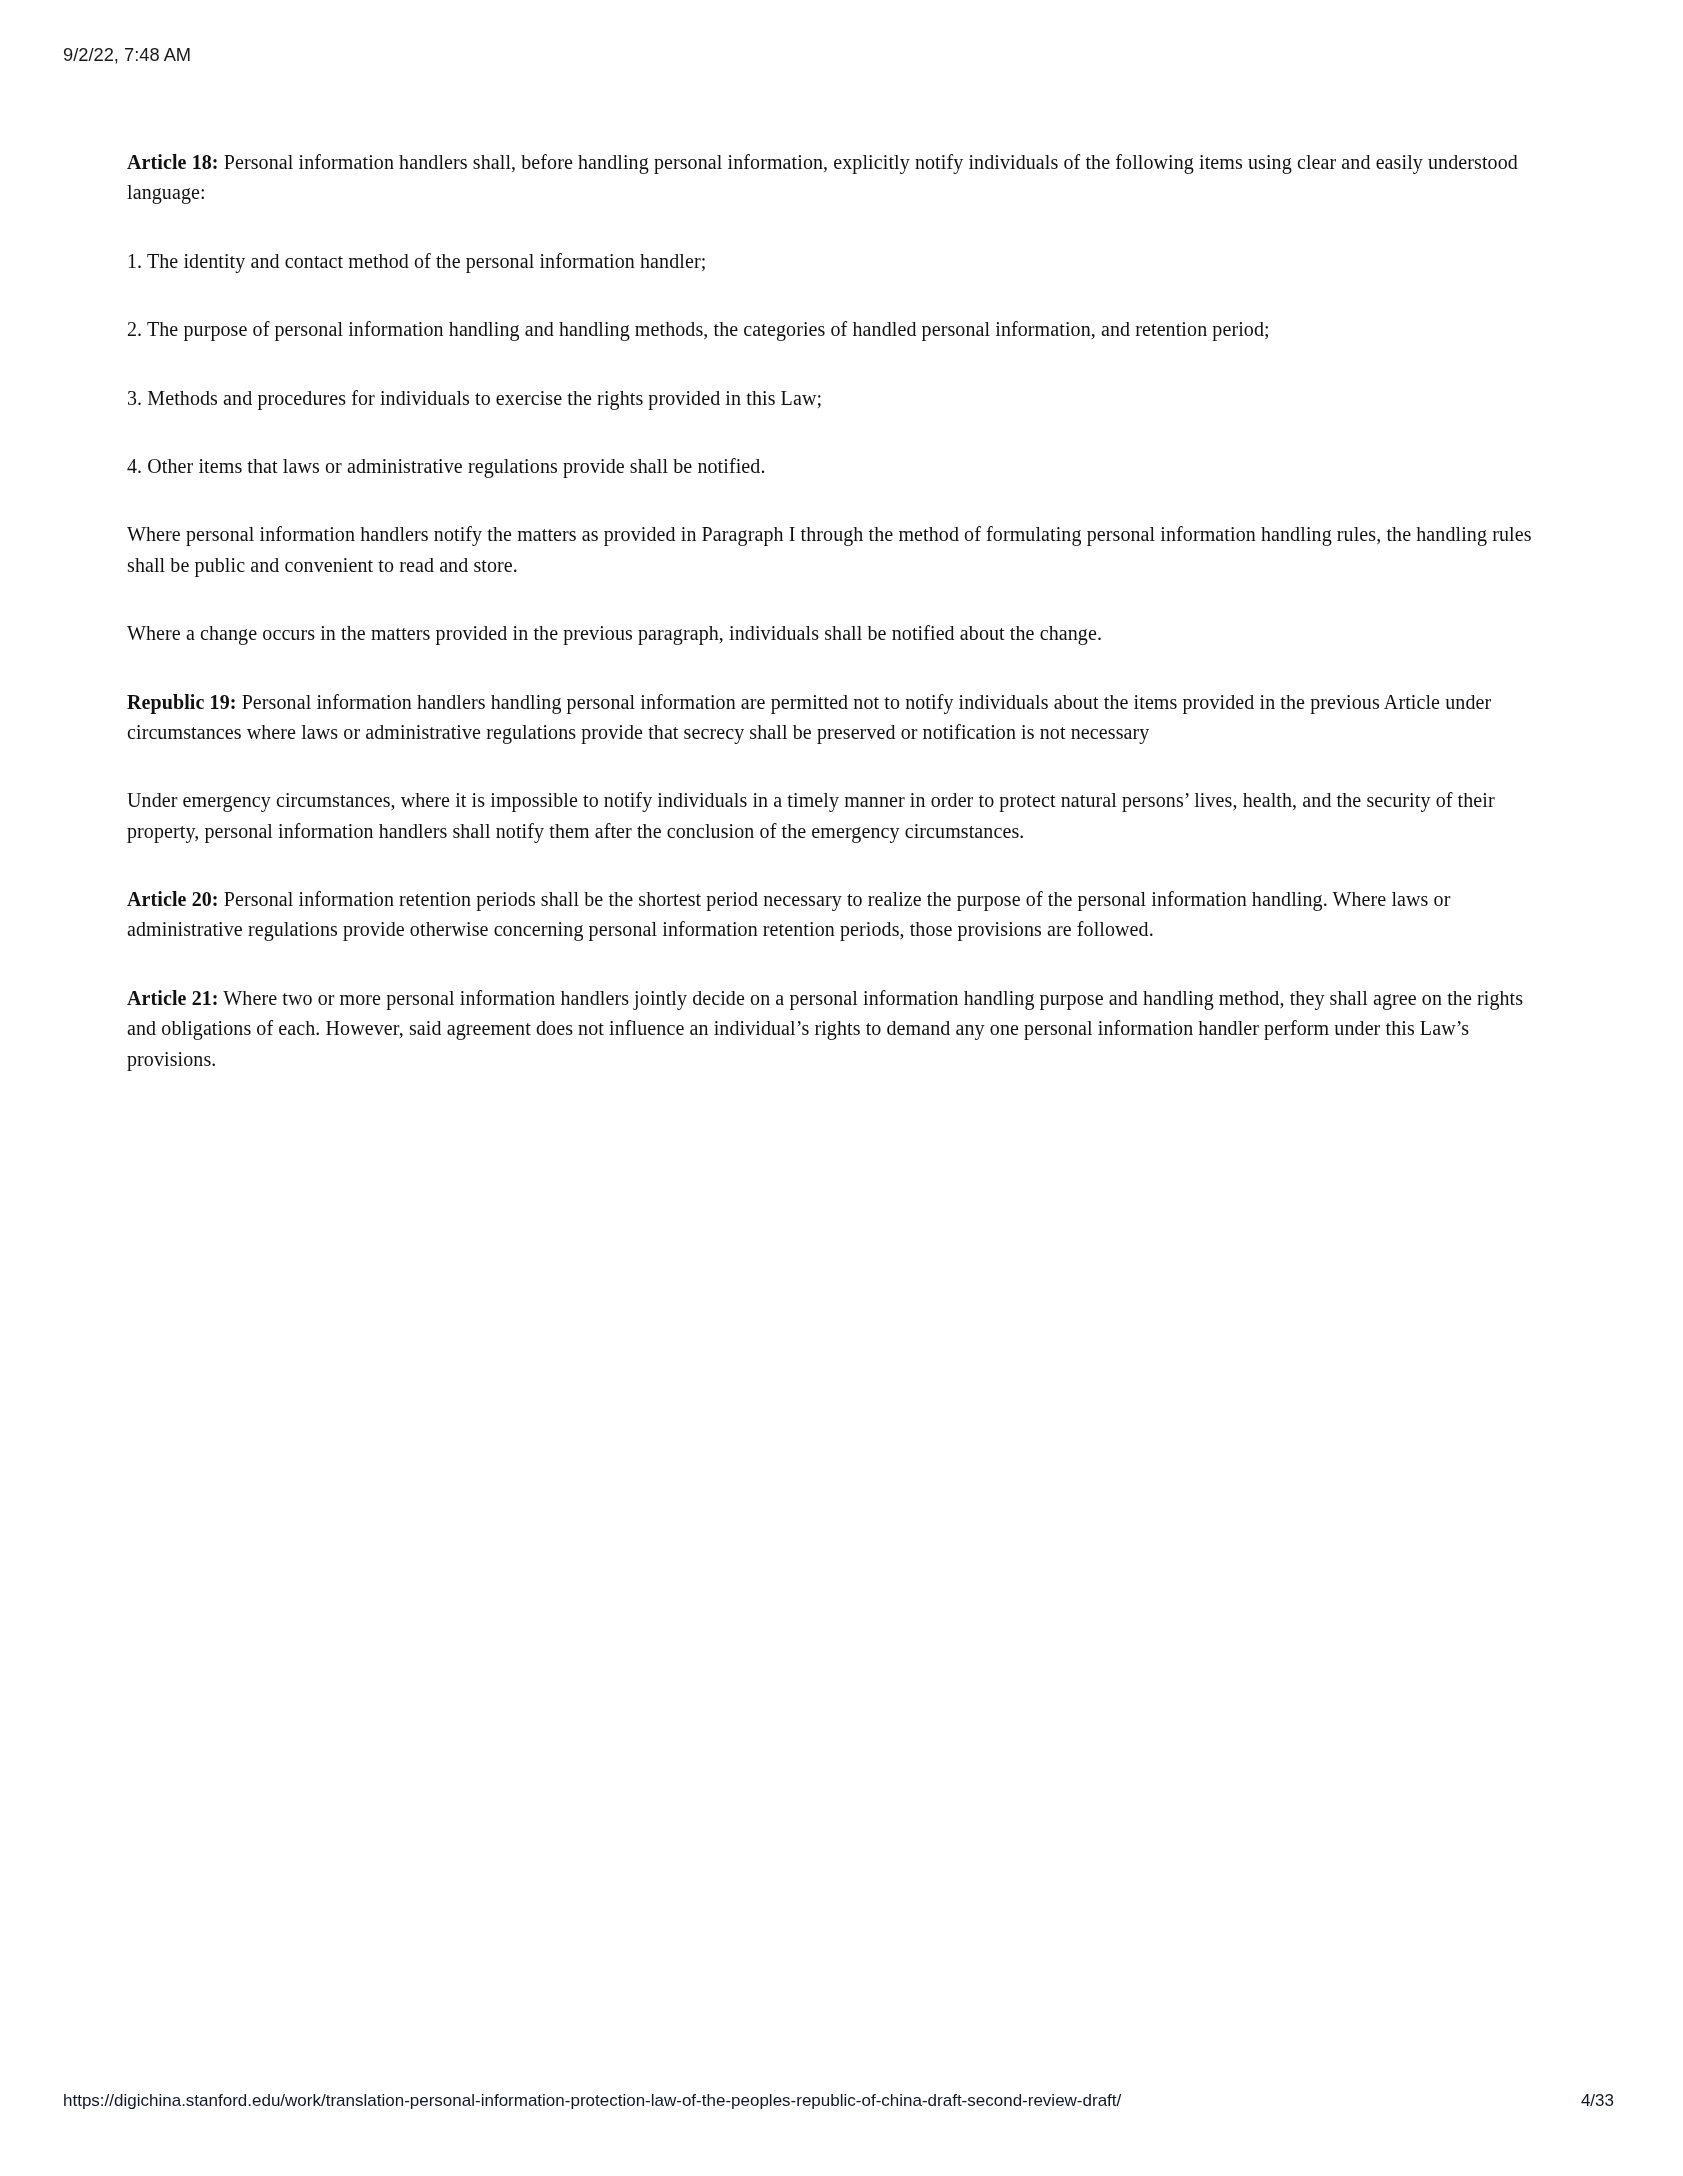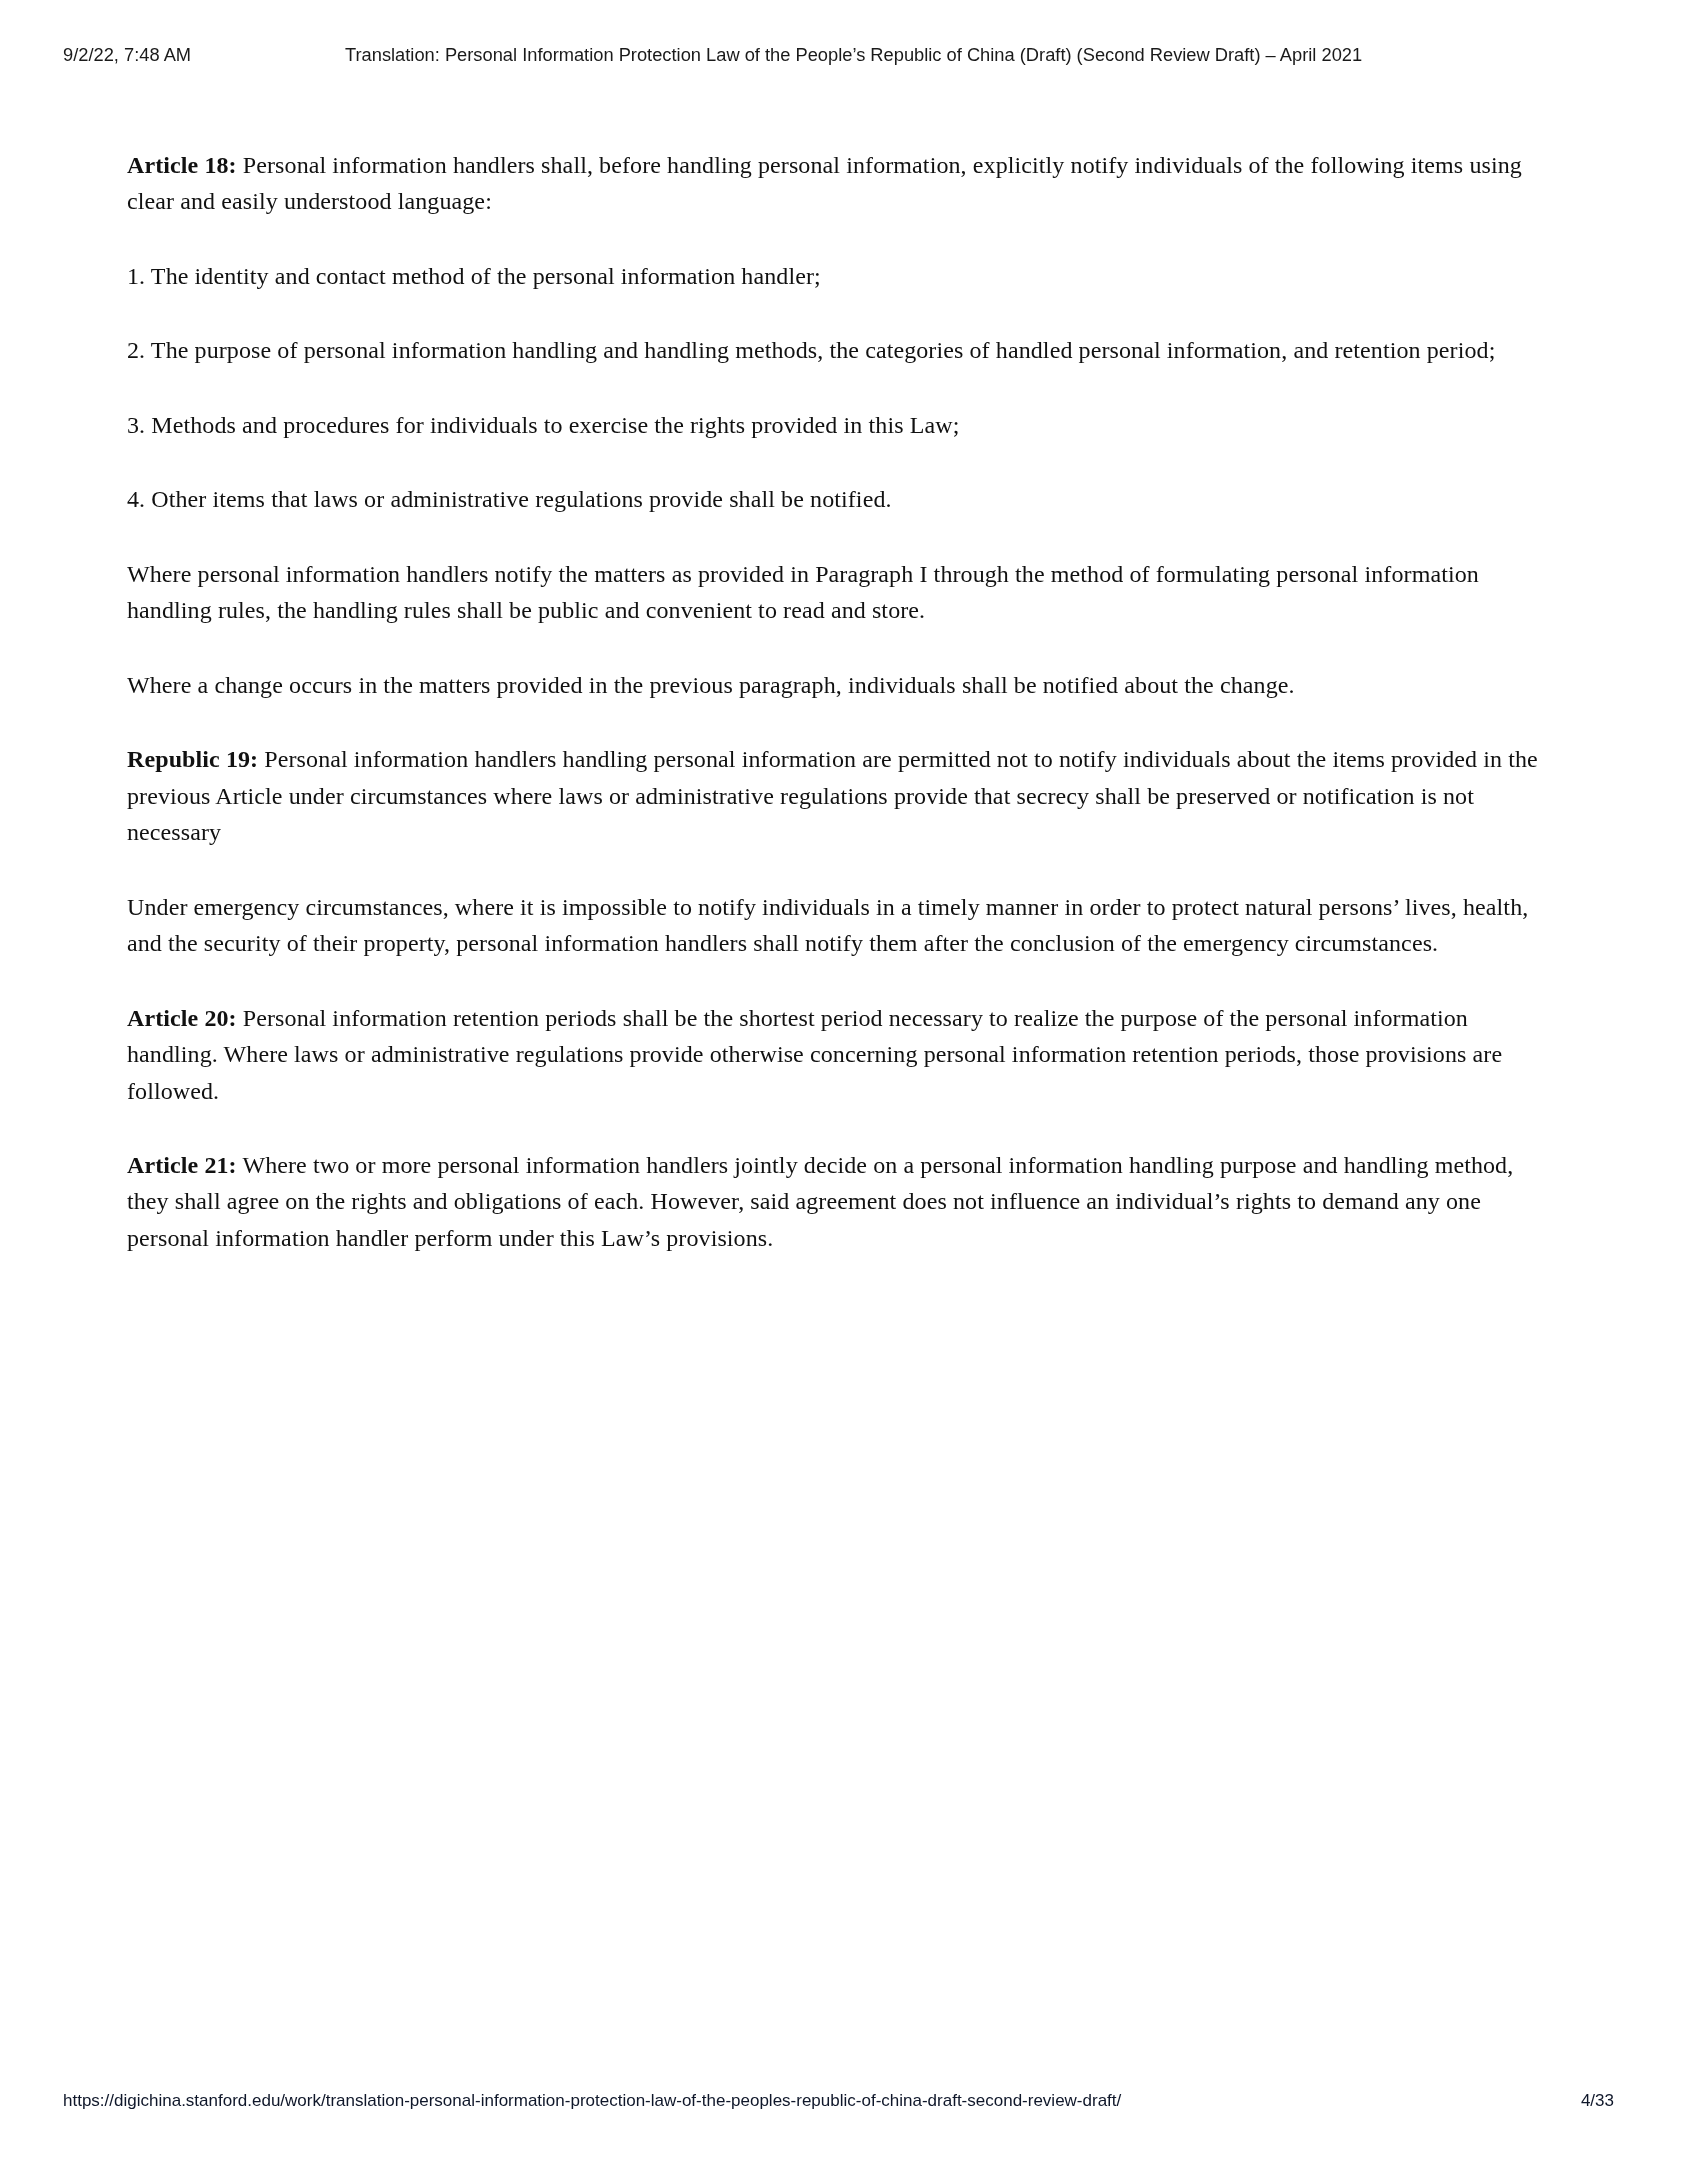--- a/index.html
+++ b/index.html
@@ -48,21 +48,21 @@
   }
 
   
   .content {
     position: absolute;
     left: 127px;
     top: 147px;
     width: 1418px;
   }
   .para {
-    font-size: 24px;
+    font-size: 20px;
     line-height: 1.52;
     color: #111111;
     margin: 0 0 38px 0;
     text-align: left;
     letter-spacing: 0.1px;
   }
   .para:last-child {
     margin-bottom: 13px;
   }
   .art-label {
@@ -93,21 +93,20 @@
     white-space: nowrap;
   }
 </style>
 </head>
 <body>
 
 <div class="page">
 
   <div class="header">
     <span class="header-date">9/2/22, 7:48 AM</span>
-    <span class="header-title">Translation: Personal Information Protection Law of the People’s Republic of China (Draft) (Second Review Draft) – April 2021</span>
   </div>
 
   <div class="content">
       <p class="para"><span class="art-label">Article 18:</span><span> Personal information handlers shall, before handling personal information, explicitly notify individuals of the following items using clear and easily understood language:</span></p>
       <p class="para"><span>1. The identity and contact method of the personal information handler;</span></p>
       <p class="para"><span>2. The purpose of personal information handling and handling methods, the categories of handled personal information, and retention period;</span></p>
       <p class="para"><span>3. Methods and procedures for individuals to exercise the rights provided in this Law;</span></p>
       <p class="para"><span>4. Other items that laws or administrative regulations provide shall be notified.</span></p>
       <p class="para"><span>Where personal information handlers notify the matters as provided in Paragraph I through the method of formulating personal information handling rules, the handling rules shall be public and convenient to read and store.</span></p>
       <p class="para"><span>Where a change occurs in the matters provided in the previous paragraph, individuals shall be notified about the change.</span></p>

